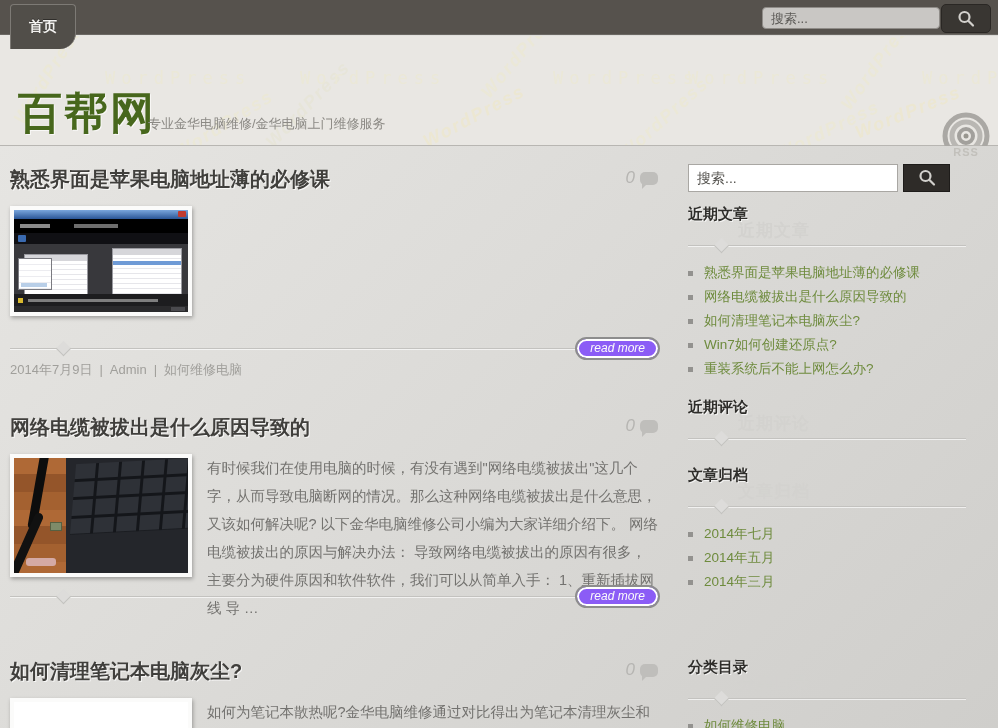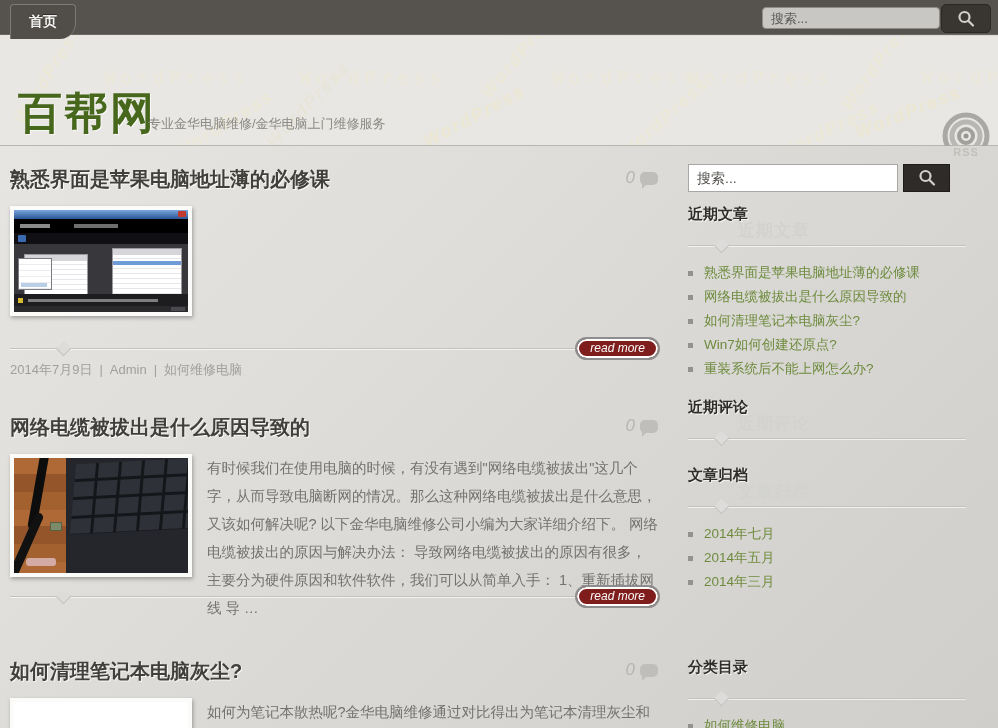--- a/index.html
+++ b/index.html
@@ -9,21 +9,21 @@
     background:linear-gradient(135deg,#e8e7e4 0%,#dddcd9 45%,#cfcecb 100%);
     position:relative;
     color:#3f3e3b;
   }
   
   .topbar {
     position:absolute; left:0; top:0; width:998px; height:35px;
     background:#56524d; border-bottom:1px solid #6b6863; z-index:30;
   }
   .home-tab {
-    position:absolute; left:10px; top:4px; width:66px; height:35px;
+    position:absolute; left:10px; top:4px; width:66px; height:45px;
     background:#514e49; border:1px solid #7d7a75; border-bottom:none;
     border-radius:4px 4px 16px 0;
     color:#f2f1ef; font-size:14px; font-weight:bold;
     display:flex; align-items:center; justify-content:center;
     text-shadow:0 -1px 0 rgba(0,0,0,.4); cursor:pointer;
   }
   .top-search-input {
     position:absolute; left:762px; top:7px; width:178px; height:22px;
     background:#c9c7c4; border:1px solid #8f8c88; border-radius:4px;
     font-size:13px; color:#55534f; padding:0 8px; outline:none;
@@ -111,21 +111,21 @@
     border-top:1px solid #c3c2bf; box-shadow:0 1px 0 rgba(255,255,255,.65);
   }
   .notch {
     position:absolute; left:48px; top:-6px; width:11px; height:11px;
     transform:rotate(45deg); background:#dddcda;
     border-right:1px solid #c3c2bf; border-bottom:1px solid #c3c2bf;
   }
   .read-more {
     position:absolute; right:0; top:-12px; padding:2px 13px 3px;
     font-size:12px; font-style:italic; color:#fcfcfb;
-    background:#7f1d1d; border:2px solid #8d8d8d; border-radius:12px;
+    background:#8b5cf6; border:2px solid #8d8d8d; border-radius:12px;
     box-shadow:inset 0 0 0 2px #fff; cursor:pointer;
   }
   .post-meta {
     position:absolute; left:0; top:201px; font-size:13px; color:#a09f9b;
   }
   .post-meta a { color:#a09f9b; text-decoration:none; cursor:pointer; }
   .meta-sep { margin:0 7px; }
   
   .bb { position:absolute; inset:0; background:#141414; }
   .bb-title { position:absolute; left:0; top:0; right:0; height:9px;

